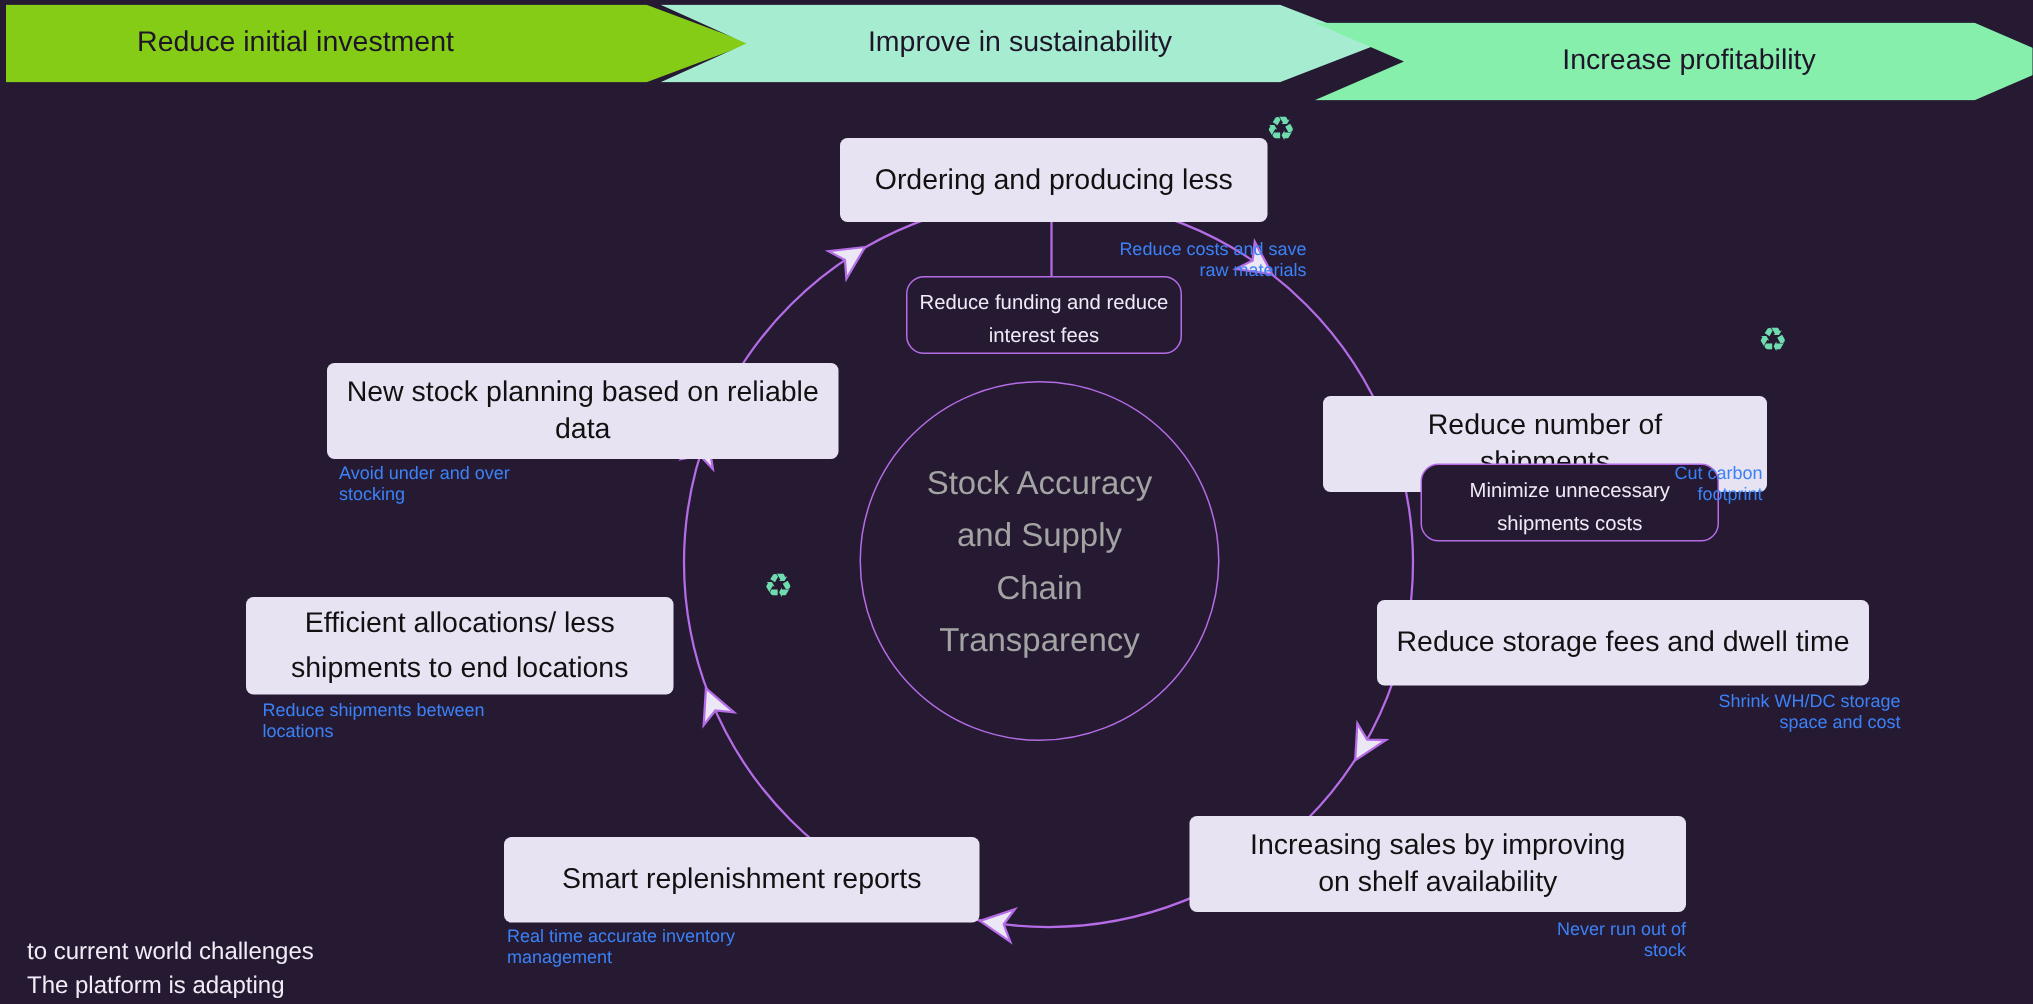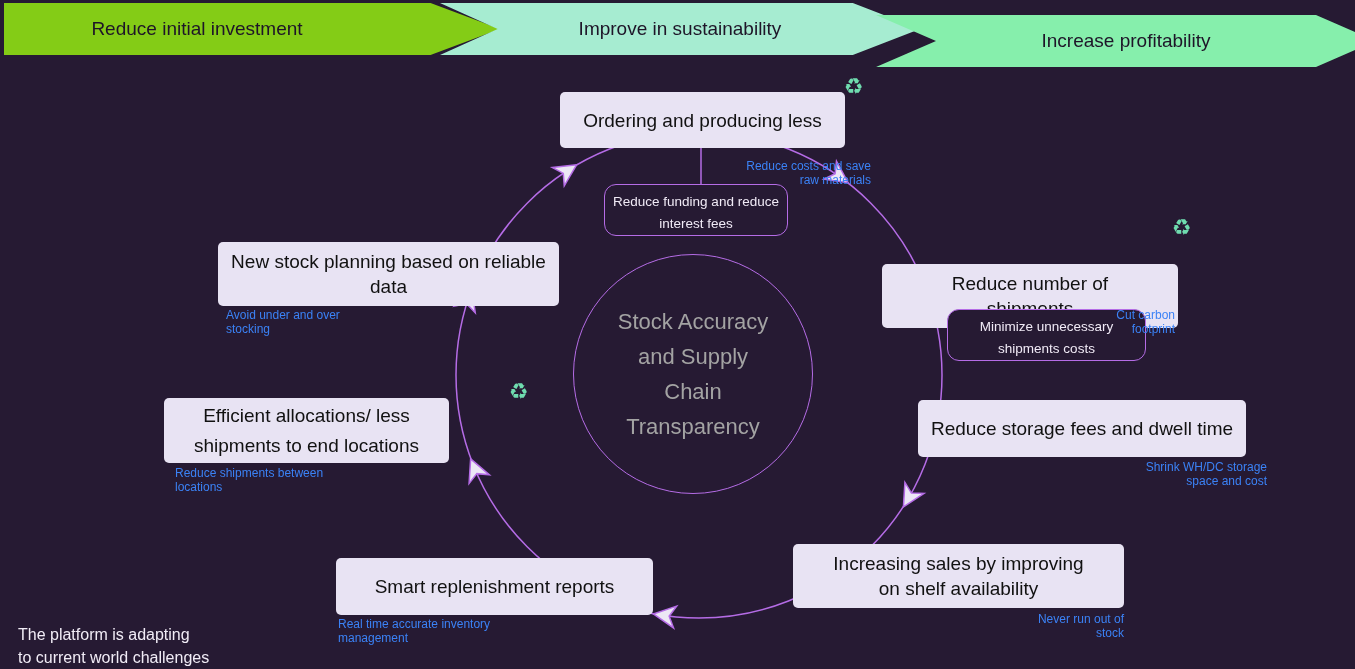--- a/index.html
+++ b/index.html
@@ -122,15 +122,15 @@
 </div>
 <span class="recycle" style="left:509px;top:381px;">♻</span>
 <div class="note" style="left:175px;top:466px;width:165px;">Reduce shipments between locations</div>
 
 <div class="box" style="left:218px;top:242px;width:341px;height:64px;">
   <span>New stock planning based on reliable data</span>
 </div>
 <div class="note" style="left:226px;top:308px;width:130px;">Avoid under and over stocking</div>
 
 <div class="footer">
+  <div>to current world challenges</div>
   <div>The platform is adapting</div>
-  <div>to current world challenges</div>
 </div>
 
 </body></html>

